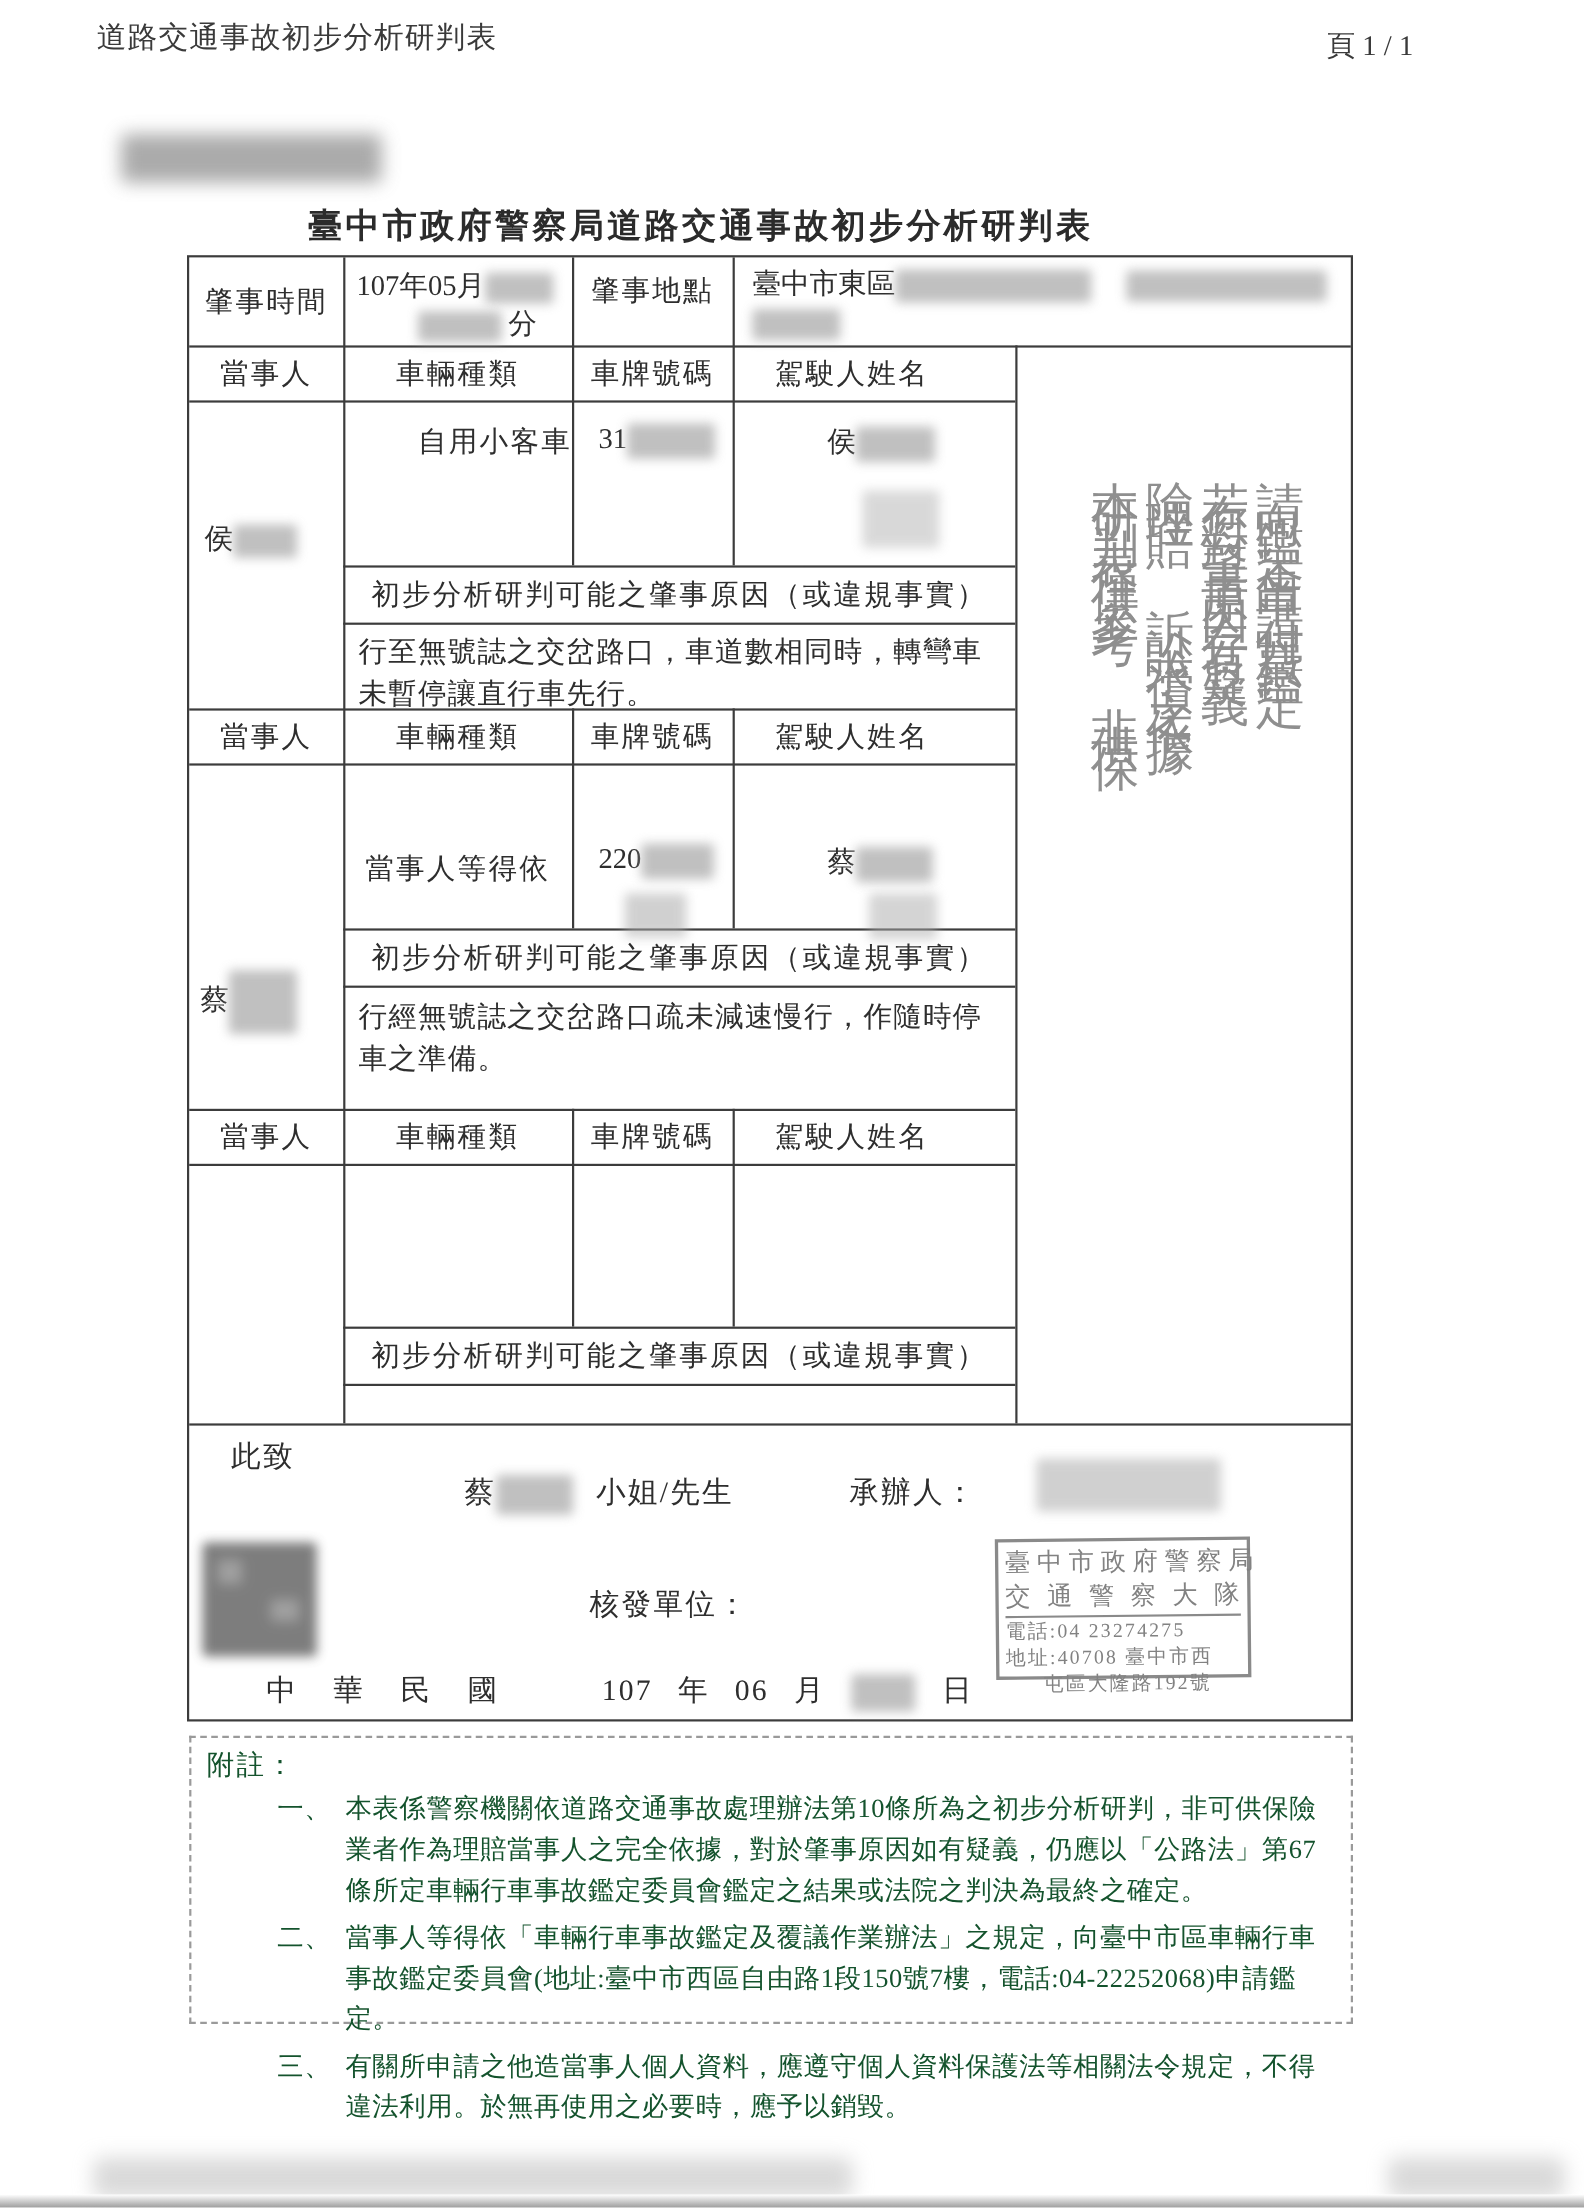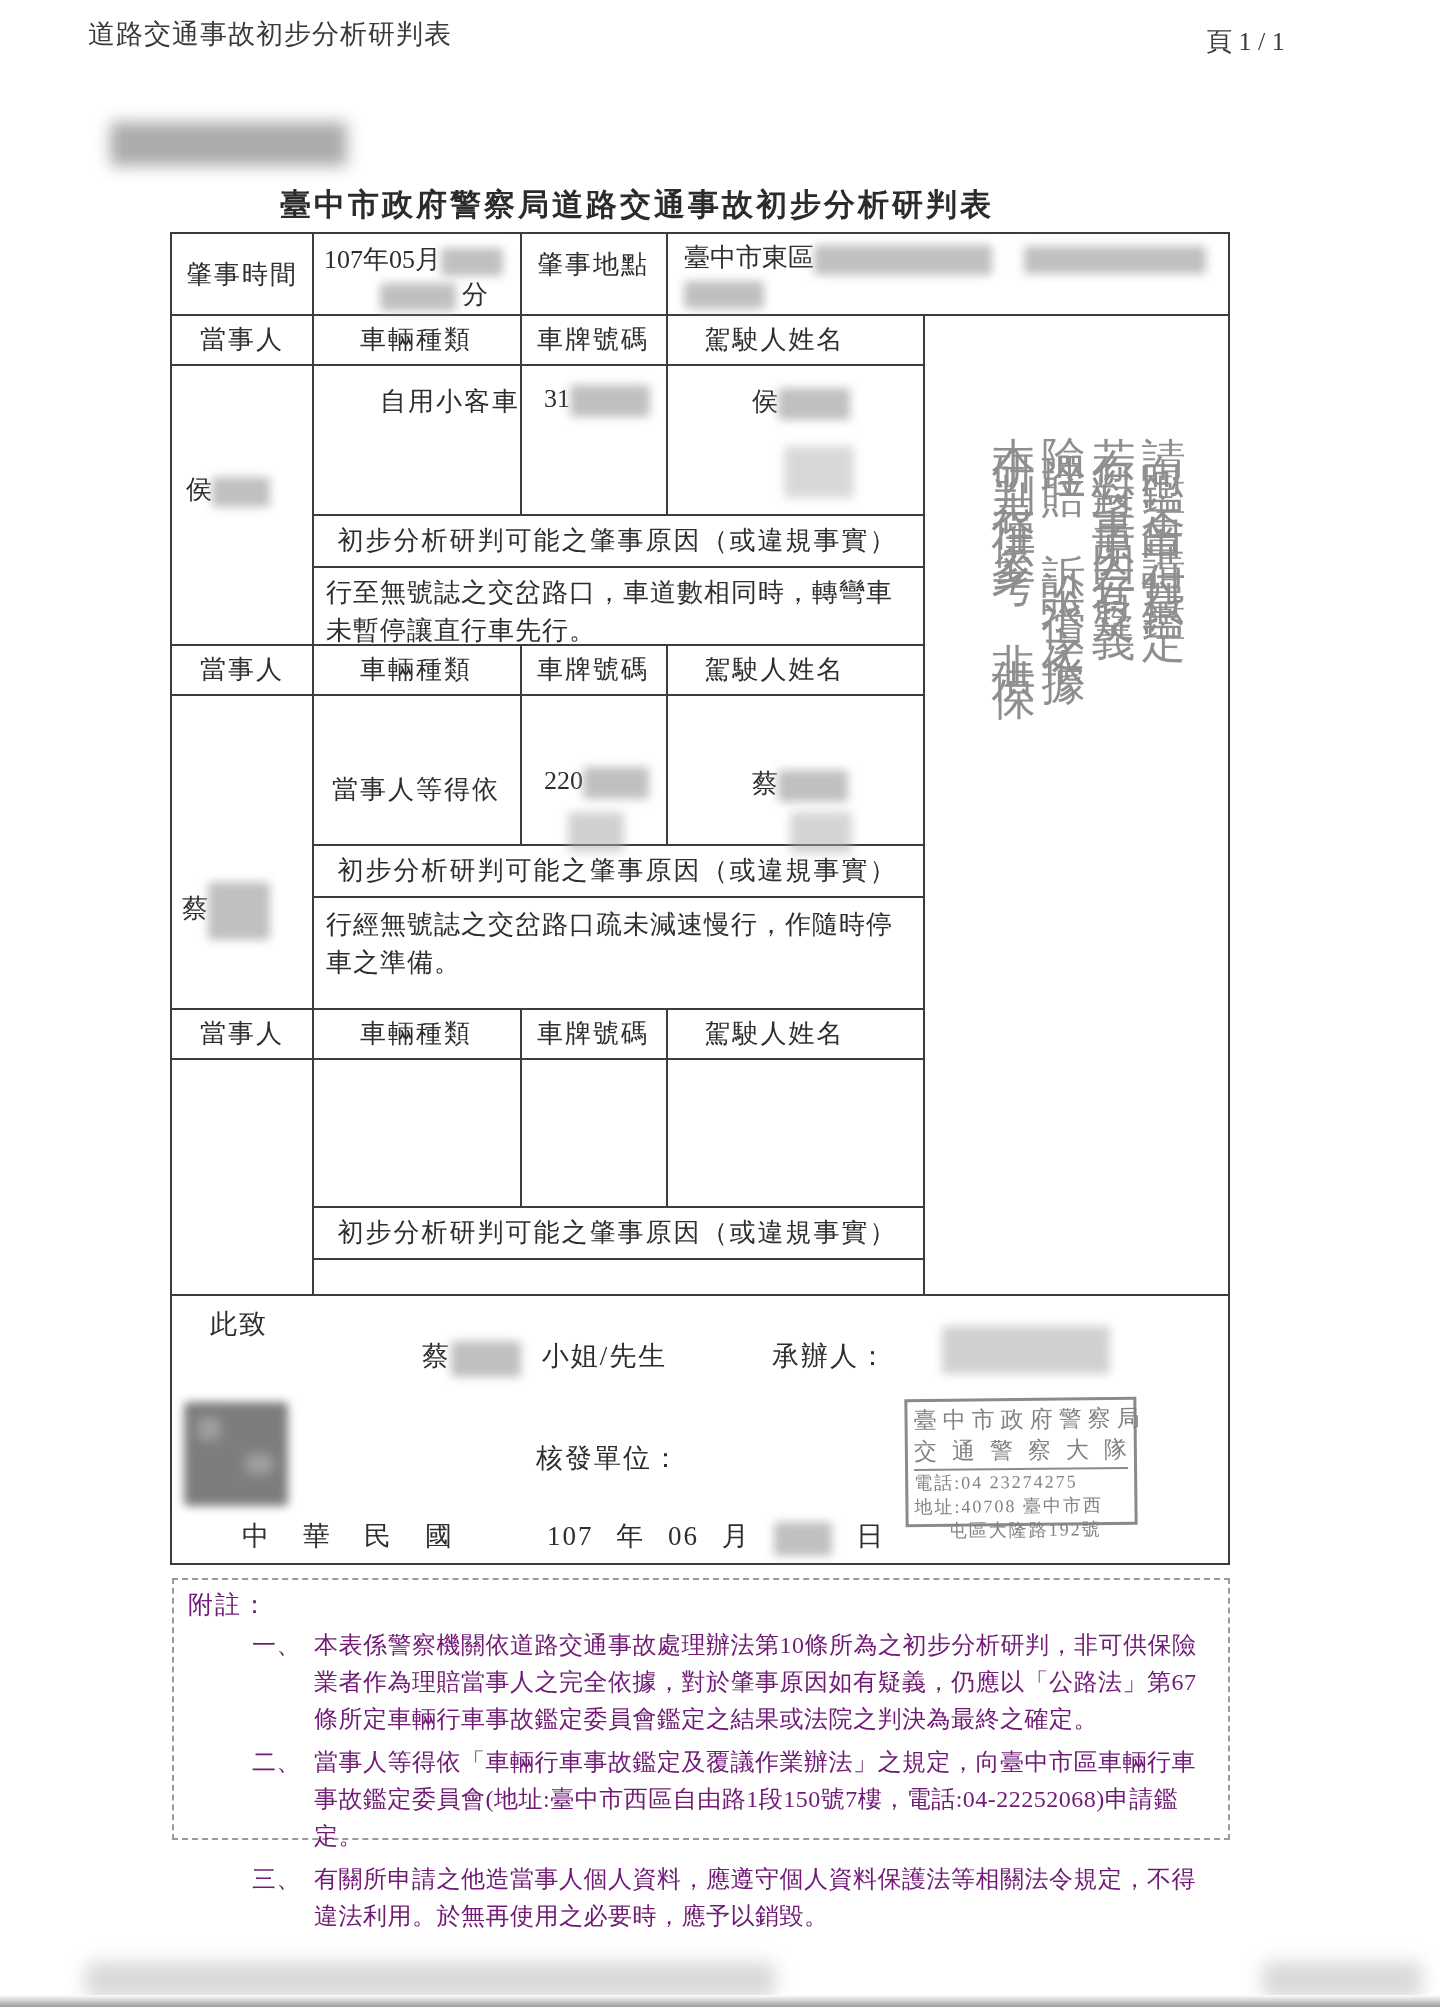--- a/index.html
+++ b/index.html
@@ -36,21 +36,21 @@
     left:733px;top:1164px;width:232px;height:128px;border:3px solid #8a8a8a;color:#828282;
     box-sizing:border-box;padding:3px 6px;transform:rotate(-0.6deg);text-align:center;
   }
   .stamp-l1{font-size:23px;letter-spacing:6px;white-space:nowrap;}
   .stamp-l2{font-size:23px;letter-spacing:15px;white-space:nowrap;border-bottom:2px solid #8a8a8a;padding-bottom:2px;}
   .stamp-sm{font-size:18px;letter-spacing:2px;white-space:nowrap;text-align:left;}
   .era{letter-spacing:34px;}
   
   .notes{
     left:172px;top:1578px;width:1058px;height:262px;border:2px dashed #9a9a9a;
-    box-sizing:border-box;padding:8px 14px;font-size:24px;color:#701a75;
+    box-sizing:border-box;padding:8px 14px;font-size:24px;color:#14532d;
   }
   .note-item{display:flex;margin-top:6px;line-height:37px;letter-spacing:0.5px;}
   .note-no{width:62px;flex:none;}
   .note-body{flex:1;}
   .notes-label{font-size:25px;letter-spacing:2px;}
   
   .foot-blur{position:absolute;background:#b3b3b3;filter:blur(9px);opacity:.5;border-radius:6px;}
   .bottom-edge{position:absolute;left:0;top:1995px;width:1440px;height:12px;background:linear-gradient(#ffffff, #9d9d9d);}
 </style>
 </head>

